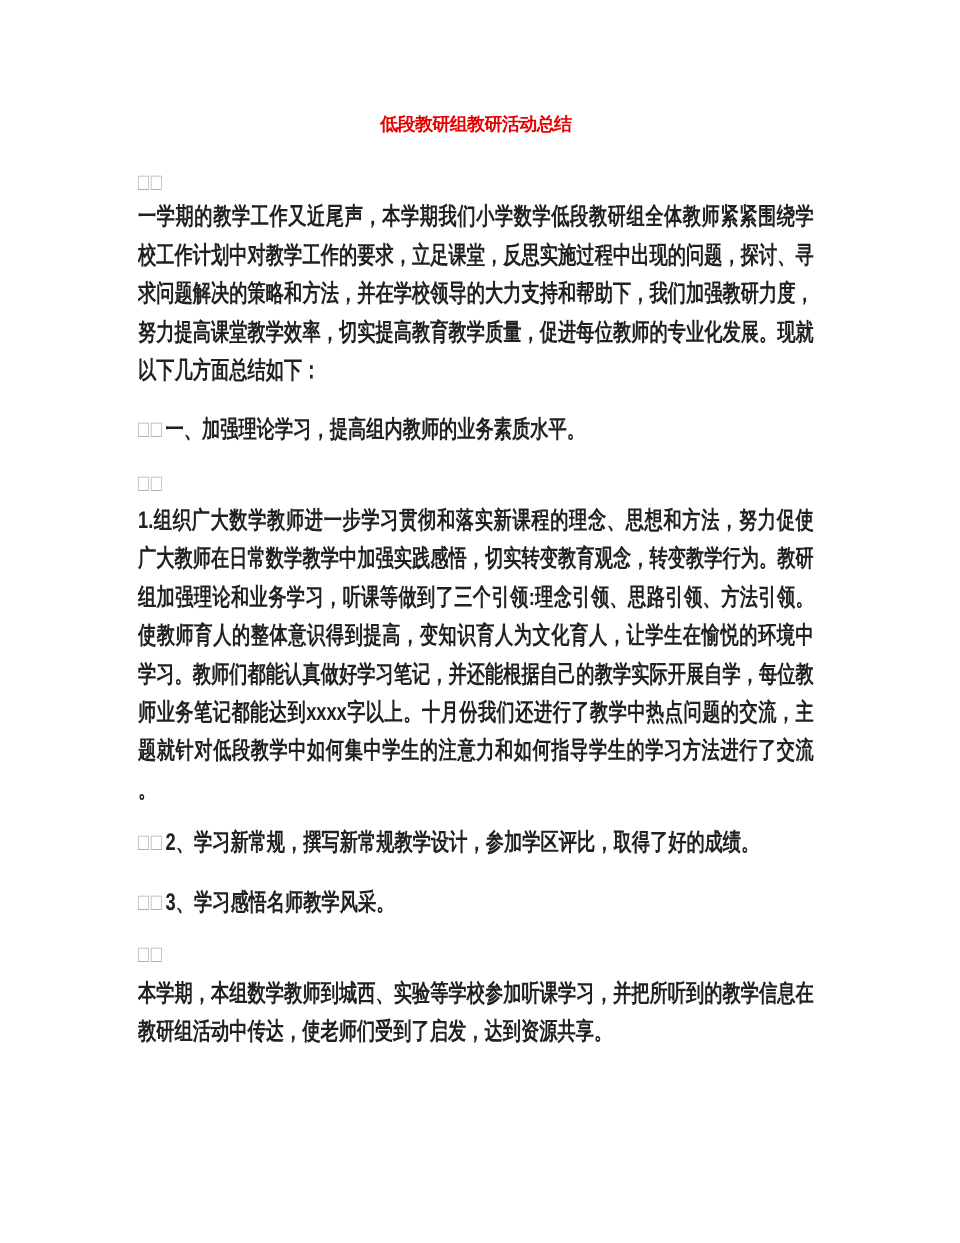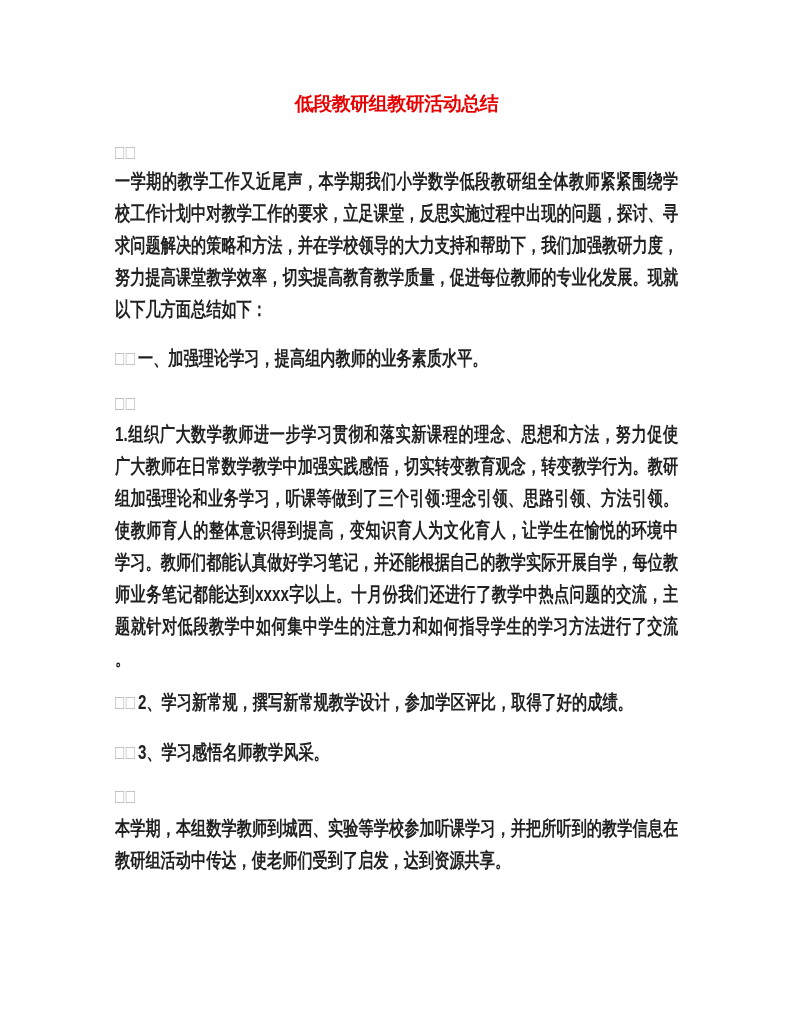--- a/index.html
+++ b/index.html
@@ -2,21 +2,21 @@
 <html><head>
 <meta charset="utf-8">
 <style>
   html,body{margin:0;padding:0;background:#ffffff;}
   .page{
     position:relative;width:800px;height:1036px;background:#ffffff;
     font-family:"Liberation Sans",sans-serif;overflow:hidden;
   }
   .title{
     position:absolute;top:91px;left:115px;width:563px;margin:0;
-    text-align:center;font-size:19px;line-height:25px;font-weight:bold;
+    text-align:center;font-size:15px;line-height:25px;font-weight:bold;
     letter-spacing:-0.5px;color:#e60000;white-space:nowrap;
   }
   
   .block{
     position:absolute;left:115px;width:741px;
     transform:scaleX(0.76);transform-origin:0 0;
     font-size:20px;font-weight:bold;color:#212121;
   }
   .line{height:32px;line-height:32px;overflow:hidden;}
   .jst{text-align:justify;text-align-last:justify;}

